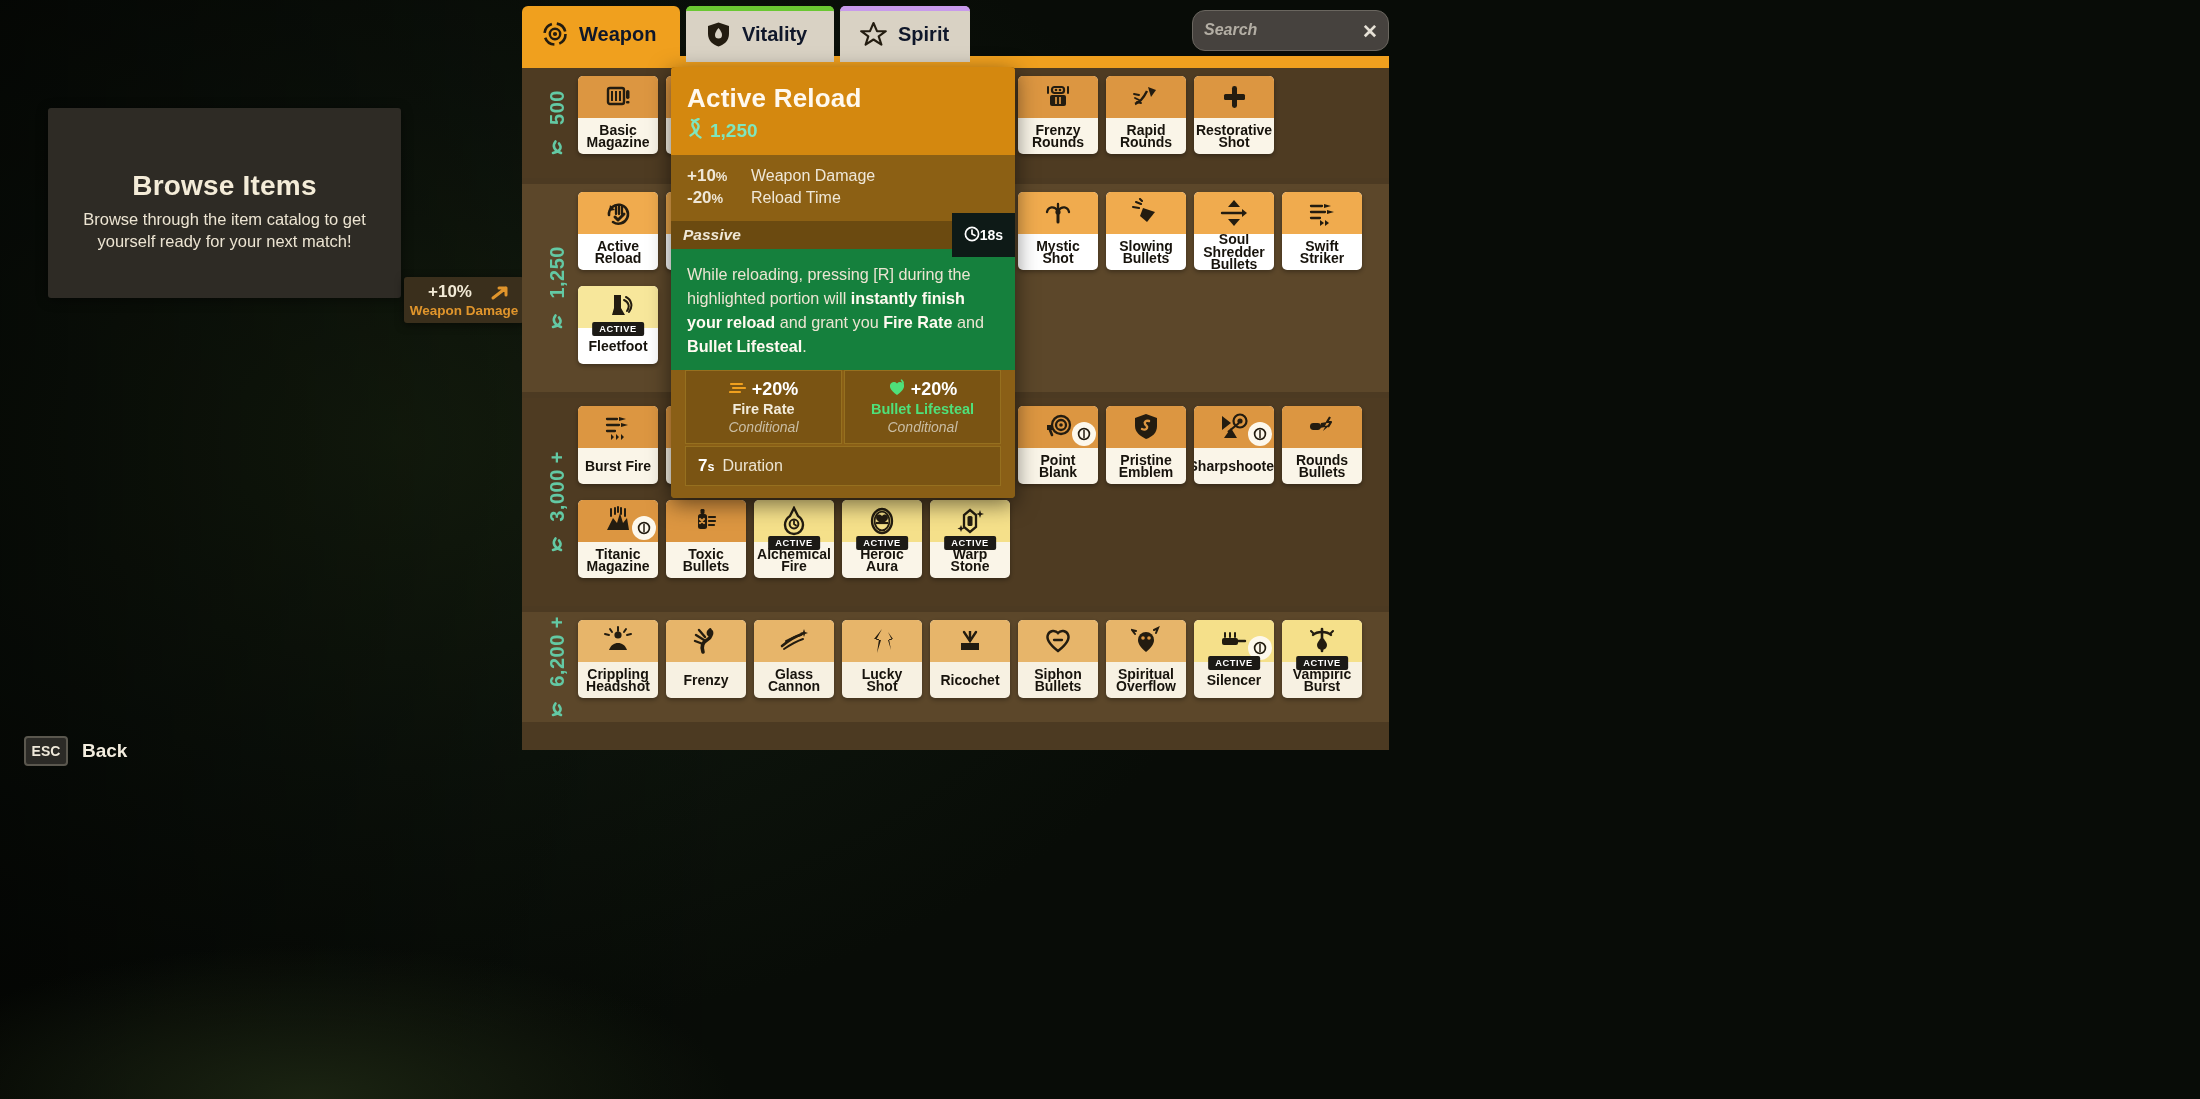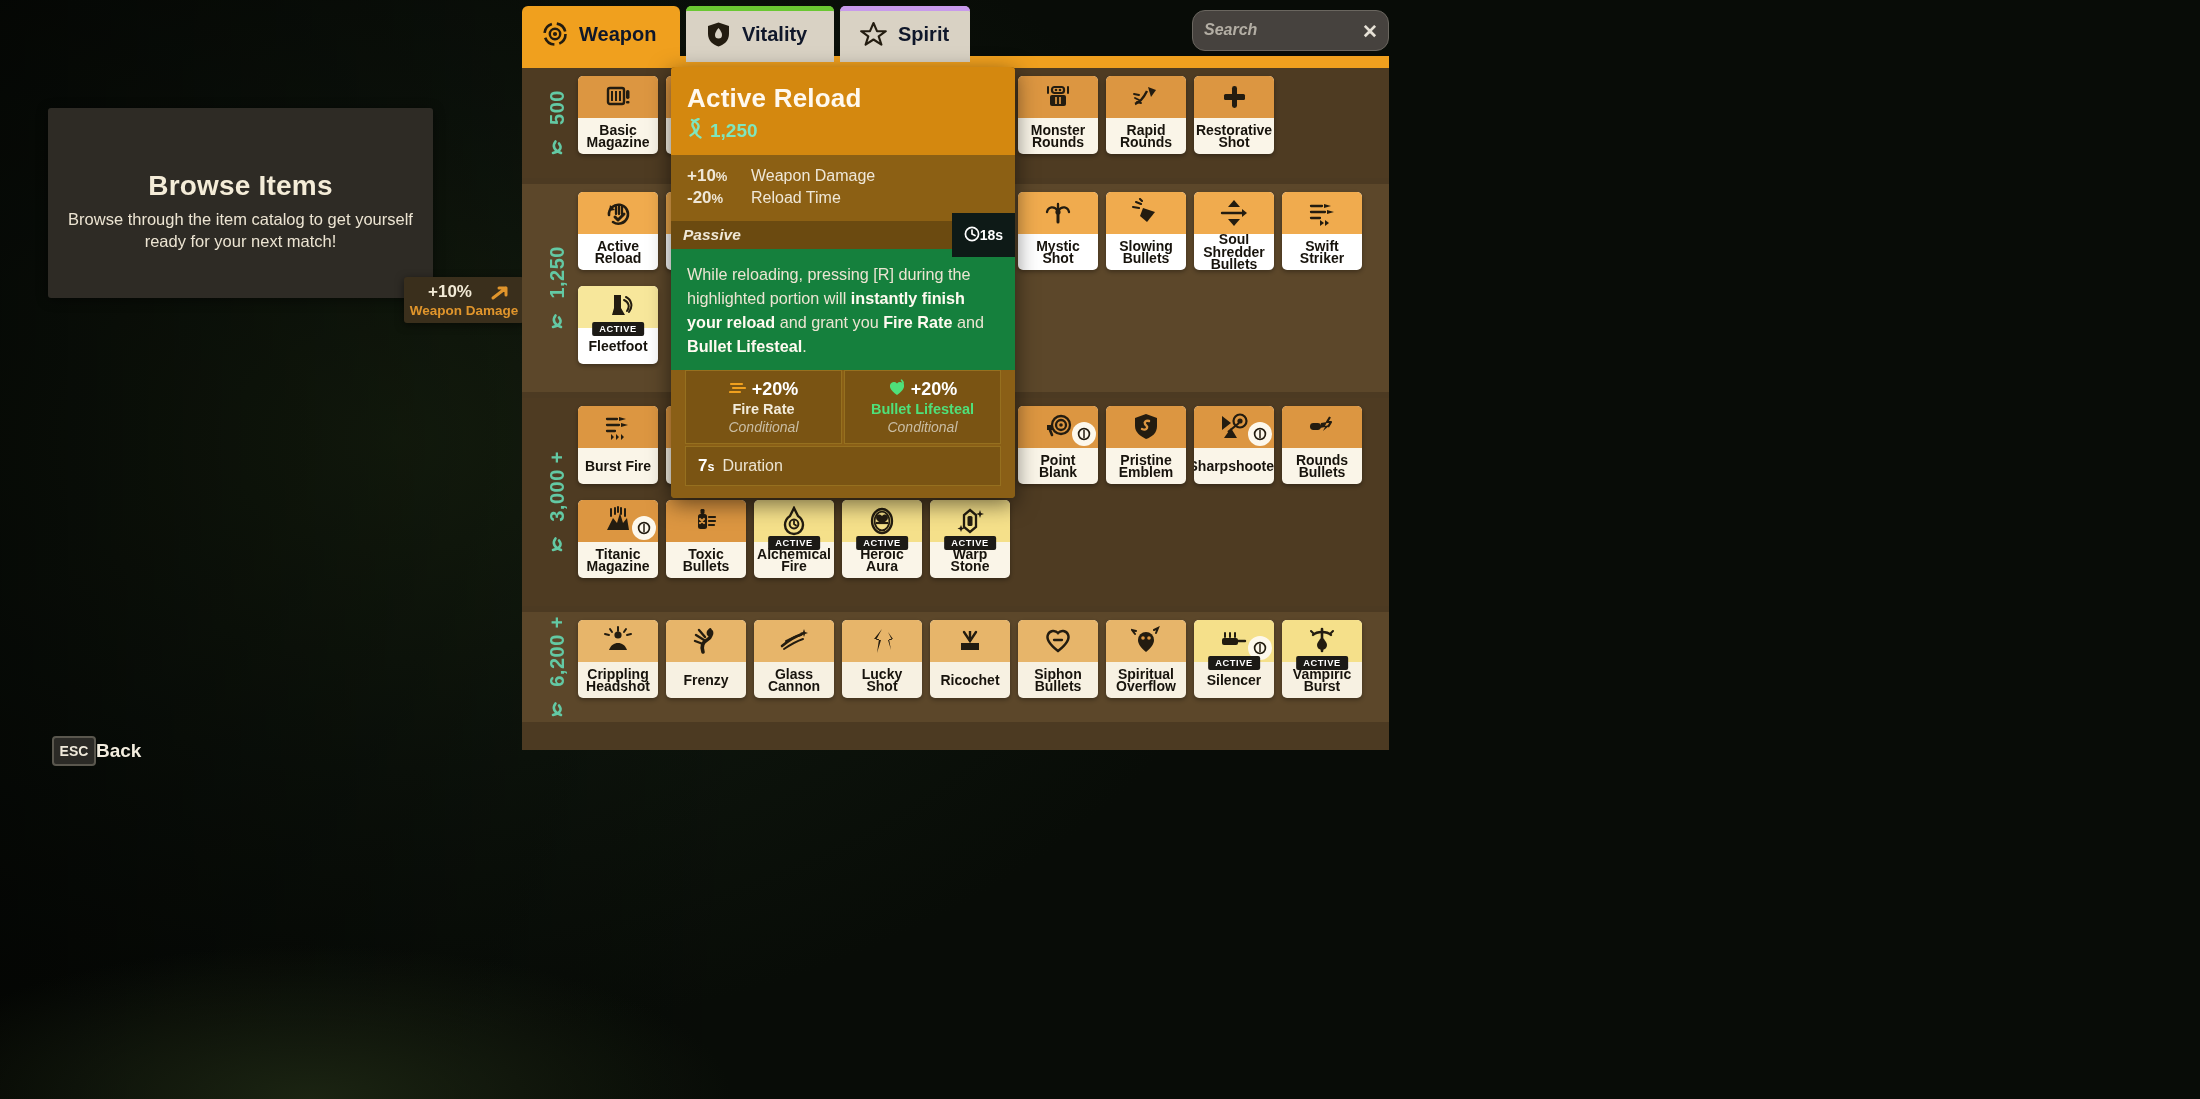--- a/index.html
+++ b/index.html
@@ -22,21 +22,21 @@
     position: absolute; left:0; top:0; width: 760px; height: 1099px;
     background: linear-gradient(90deg, rgba(0,0,0,.55), rgba(0,0,0,0));
   }
   .bg-hill {
     position:absolute; left: 0; bottom: 0; width: 780px; height: 330px;
     background: radial-gradient(ellipse 600px 220px at 40% 100%, #1b2412 0%, rgba(20,28,15,0) 70%);
   }
 
   
   .browse-card {
-    position: absolute; left: 48px; top: 108px; width: 385px; height: 190px;
+    position: absolute; left: 48px; top: 108px; width: 353px; height: 190px;
     background: #2e2b25; border-radius: 3px;
     box-shadow: 0 2px 12px rgba(0,0,0,.45);
   }
   .browse-title {
     position:absolute; left:0; right:0; top: 62px; text-align:center;
     color: #f4ecd8; font-size: 28px; font-weight: 700; letter-spacing:.2px;
   }
   .browse-sub {
     position:absolute; left: 14px; right: 14px; top: 100px; text-align:center;
     color: #ece4d2; font-size: 16.5px; line-height: 22px;
@@ -52,21 +52,21 @@
     position:absolute; left: 24px; top: 5px;
     color:#f2ead6; font-weight:700; font-size: 17px;
   }
   .stat-chip .arrow { position:absolute; right: 14px; top: 7px; }
   .stat-chip .lbl {
     position:absolute; left:0; right:0; top: 26px; text-align:center;
     color: #e0952c; font-size: 13.5px; font-weight: 700;
   }
 
   
-  .esc-row { position:absolute; left: 52px; top: 736px; display:flex; align-items:center; }
+  .esc-row { position:absolute; left: 24px; top: 736px; display:flex; align-items:center; gap: 14px; }
   .esc-key {
     width: 44px; height: 30px; border-radius: 4px;
     background: #2b2a26; border: 2px solid #5a574e;
     color: #efe9da; font-size: 14px; font-weight:700;
     display:flex; align-items:center; justify-content:center;
   }
   .esc-label { color:#f3eddf; font-size: 19px; font-weight: 700; }
 
   
   .shop {
@@ -314,21 +314,21 @@
               <div class="art">
                 <svg width="30" height="30" viewBox="0 0 30 30">
                   <rect x="7" y="13" width="16" height="11" rx="2" fill="#231c10"></rect>
                   <rect x="9" y="5" width="12" height="6" rx="2.5" fill="none" stroke="#231c10" stroke-width="2.2"></rect>
                   <circle cx="13" cy="8" r="1.3" fill="#231c10"></circle>
                   <circle cx="17" cy="8" r="1.3" fill="#231c10"></circle>
                   <path d="M5 5v6M25 5v6" stroke="#231c10" stroke-width="2" stroke-linecap="round"></path>
                   <path d="M13 15v7M17 15v7" stroke="#dc9641" stroke-width="1.7"></path>
                 </svg>
               </div>
-              <div class="name">Monster Rounds</div>
+              <div class="name">Frenzy Rounds</div>
             </div>
             <div class="item">
               <div class="art">
                 <svg width="30" height="30" viewBox="0 0 30 30">
                   <path d="M4 22c6-2 9-7 12-13" stroke="#231c10" stroke-width="2.4" fill="none"></path>
                   <path d="M17 5l8 3-5 7z" fill="#231c10"></path>
                   <path d="M4 16l4 2M6 20l4 1M3 12l5 1" stroke="#231c10" stroke-width="1.9" stroke-linecap="round"></path>
                 </svg>
               </div>
               <div class="name">Rapid Rounds</div>

